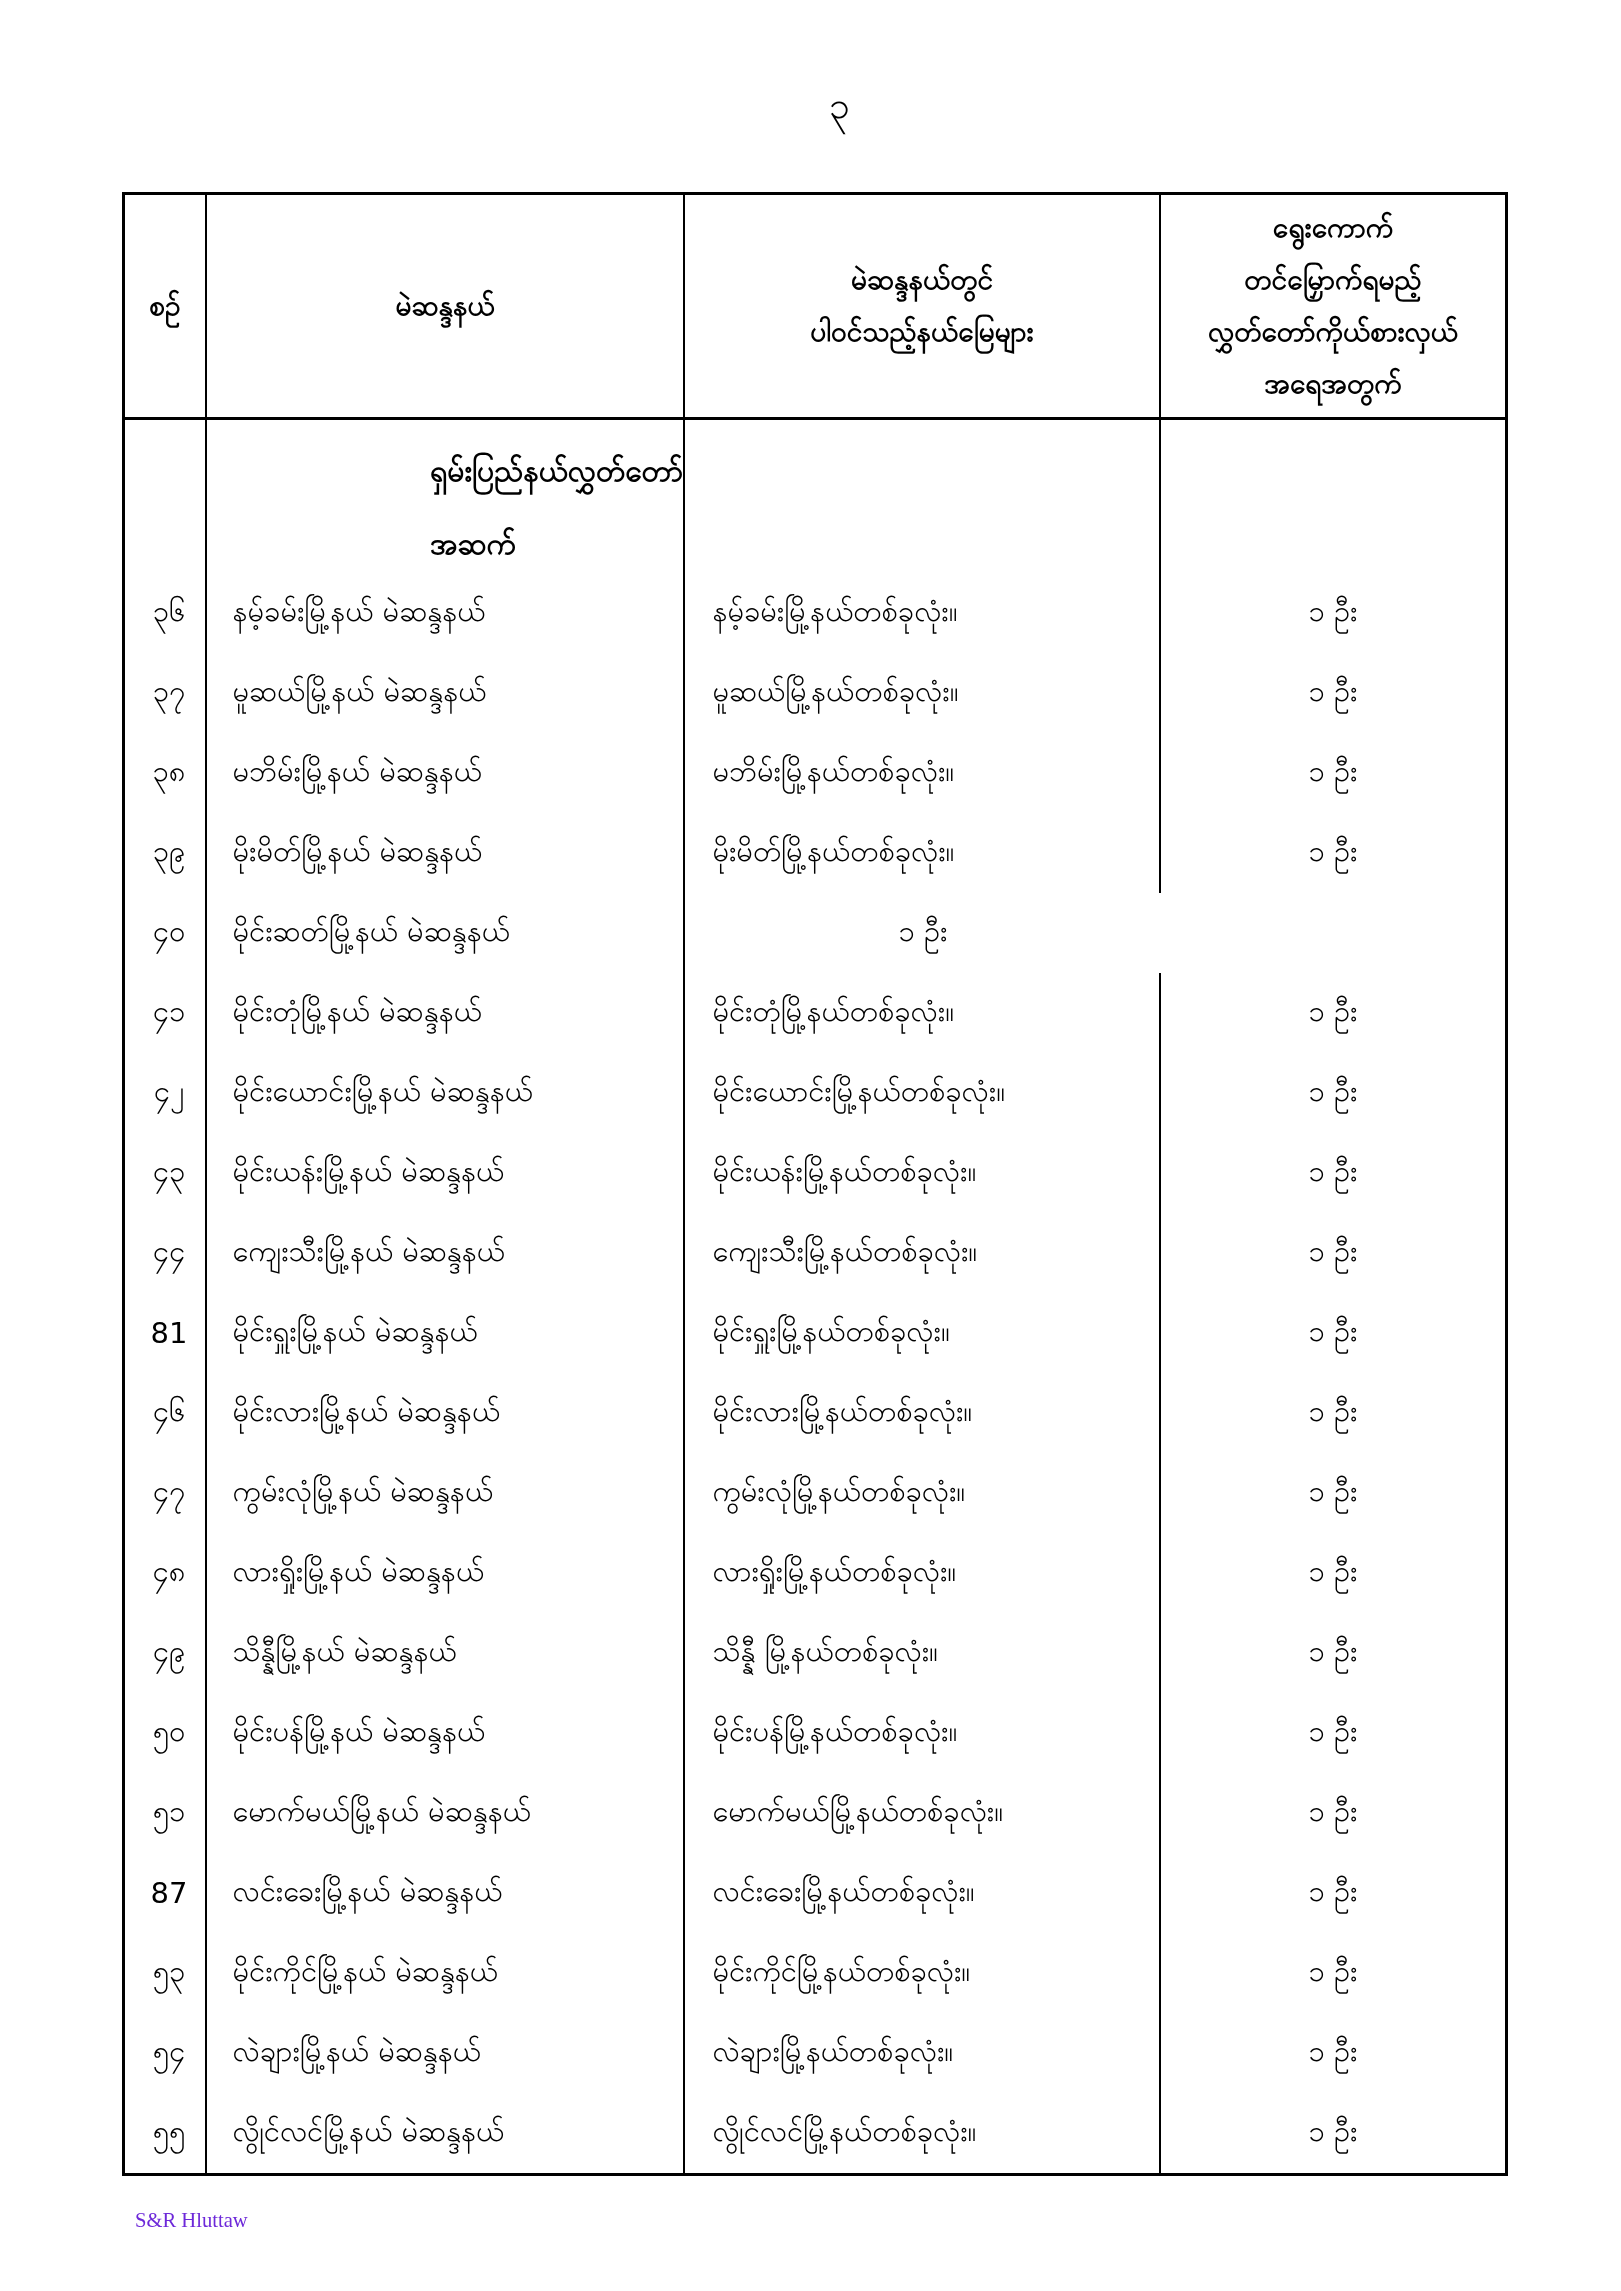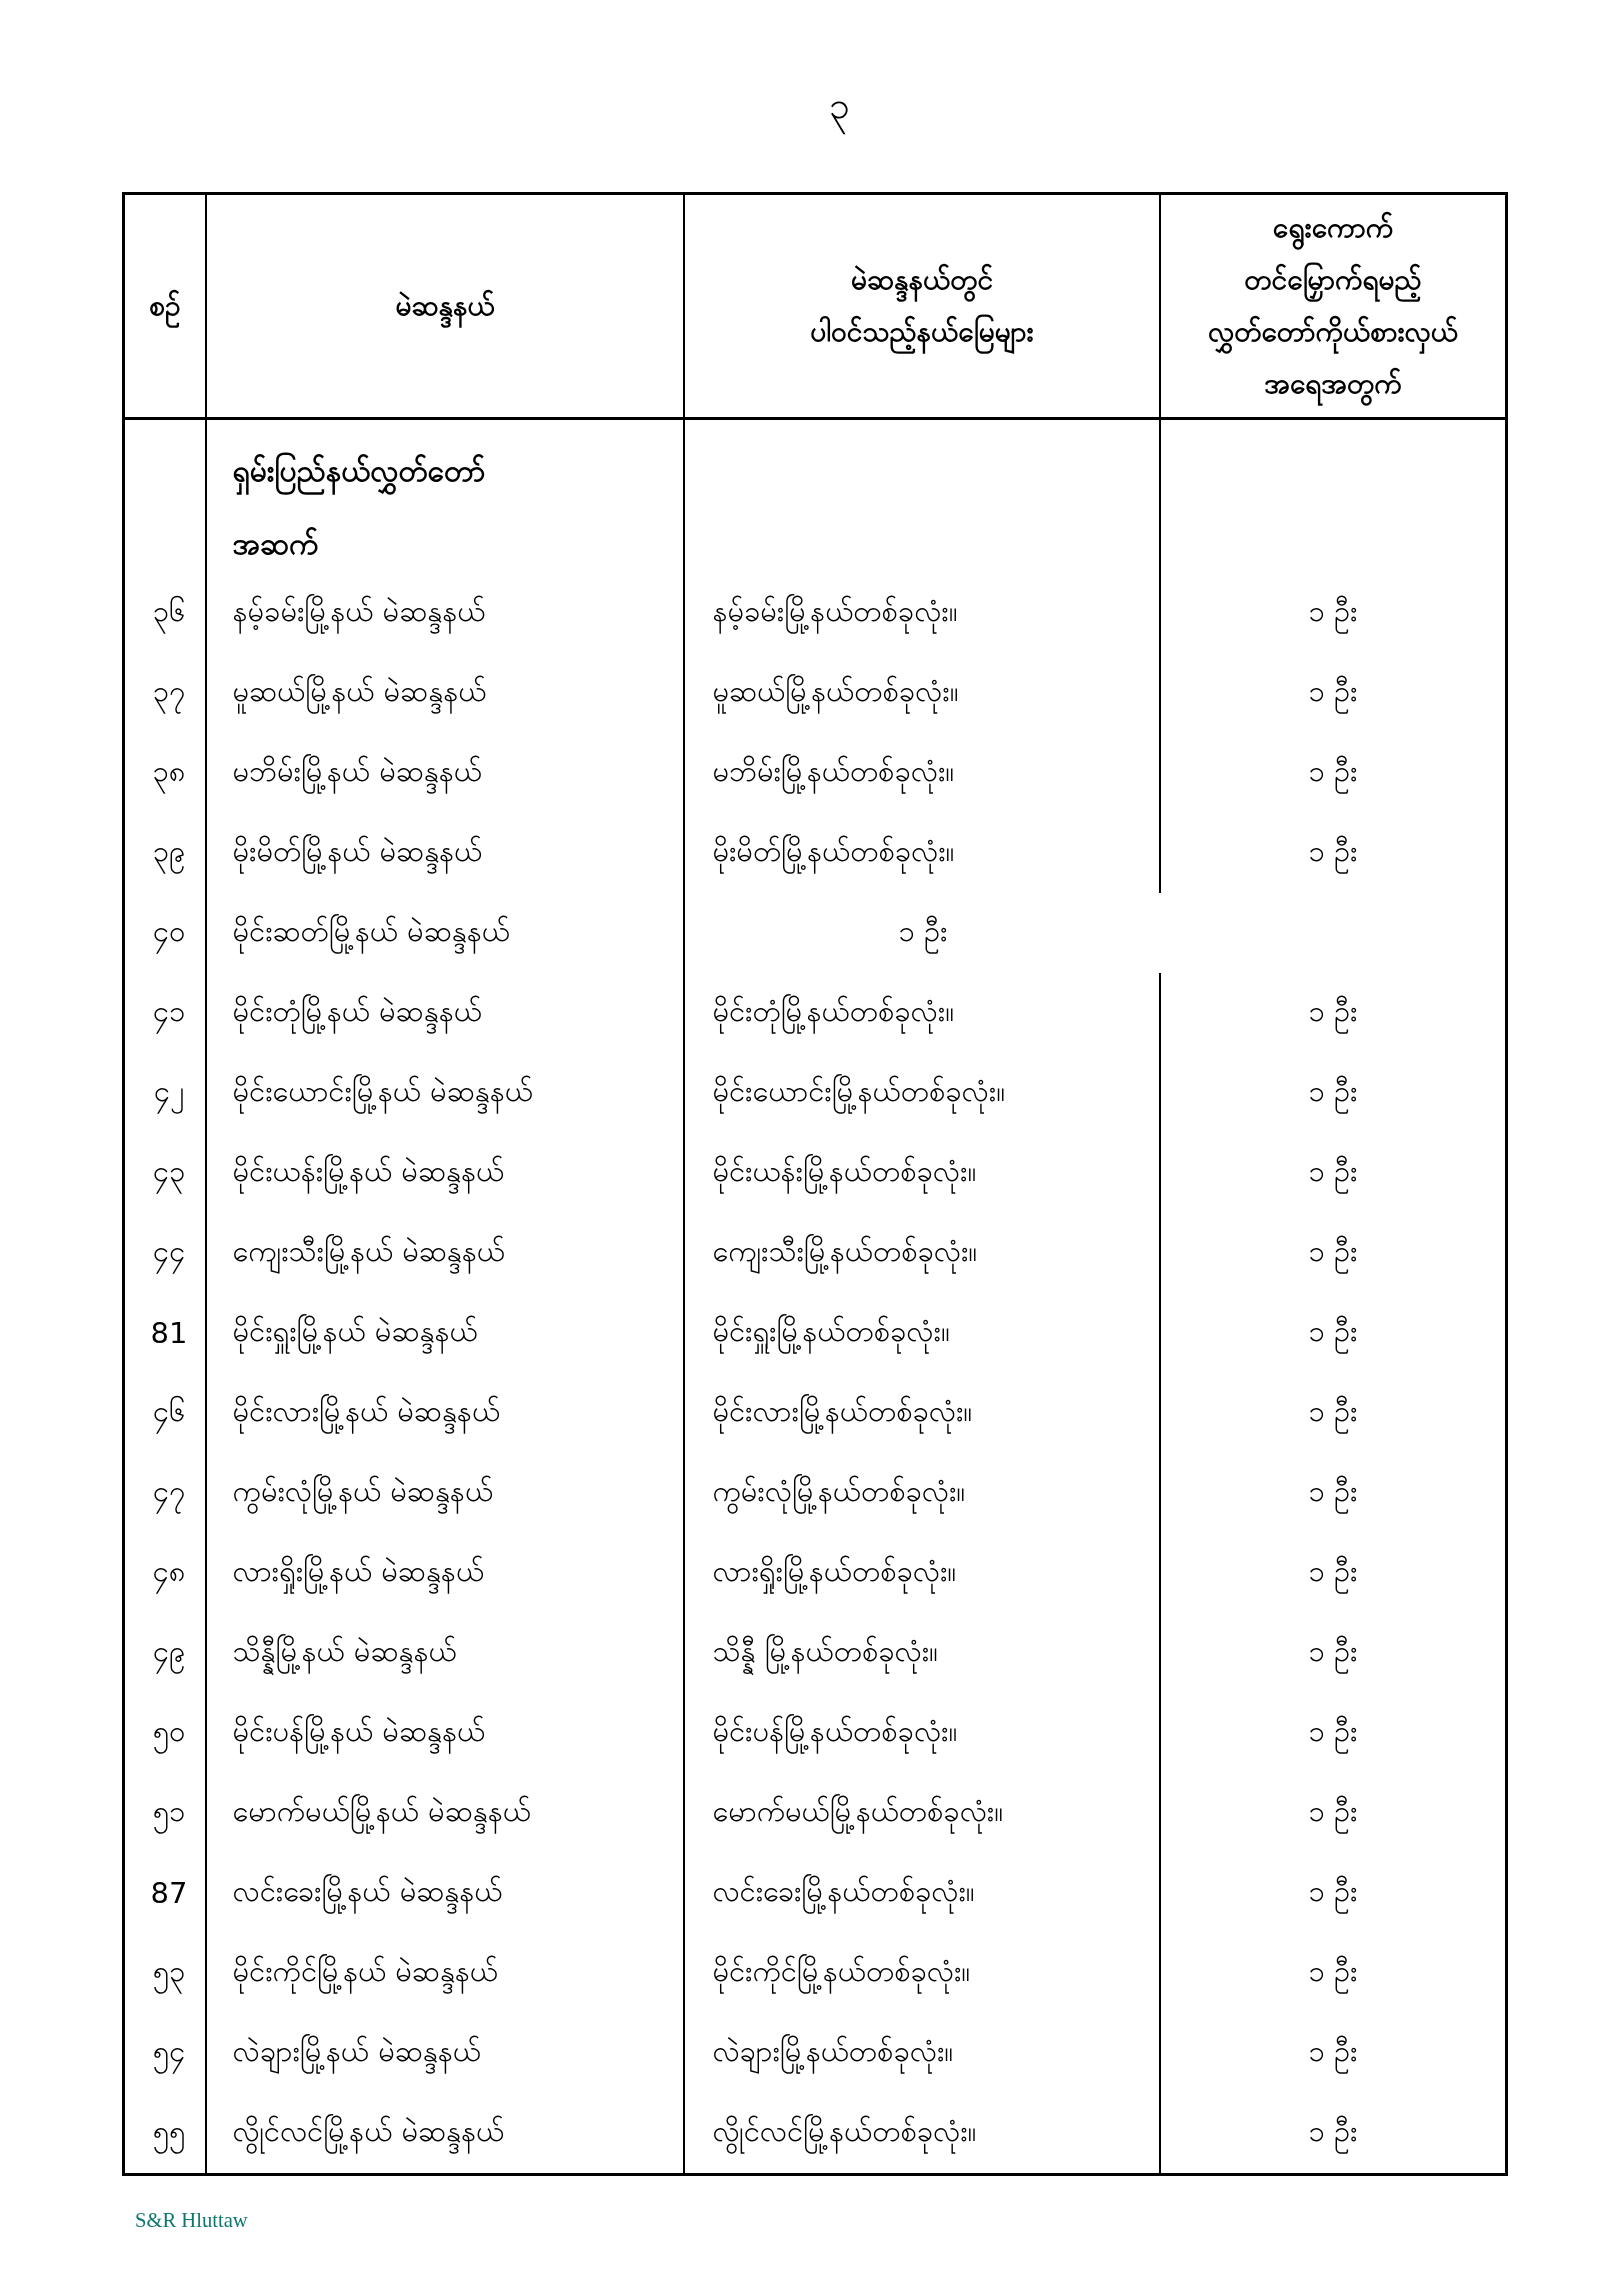--- a/index.html
+++ b/index.html
@@ -55,39 +55,39 @@
     box-sizing: border-box;
   }
   .section-row { height: 153px; }
   .trow { height: 80px; }
   .cell {
     box-sizing: border-box;
     display: flex;
     align-items: center;
     font-size: 29px;
   }
-  .section-row .cell { align-items: flex-start; }
+  .section-row .cell { align-items: flex-start; justify-content: flex-end; }
   .section-title {
     padding: 13.7px 0 0 25.5px;
     font-weight: bold;
     font-size: 30px;
     line-height: 2.45;
     white-space: pre-line;
   }
   .c-serial { justify-content: center; padding-left: 8px; }
   .c-constituency { padding-left: 25.5px; }
   .c-areas { padding-left: 27.4px; }
   .c-count { justify-content: center; }
   .footer {
     position: absolute;
     left: 135px;
     top: 2209px;
     font-family: "Liberation Serif", serif;
     font-size: 20.6px;
-    color: #0f766e;
+    color: #6d28d9;
   }
 </style>
 </head>
 <body>
 
 <div class="page">
 
   <div class="page-number">၃</div>
 
   <div class="doc-table">

